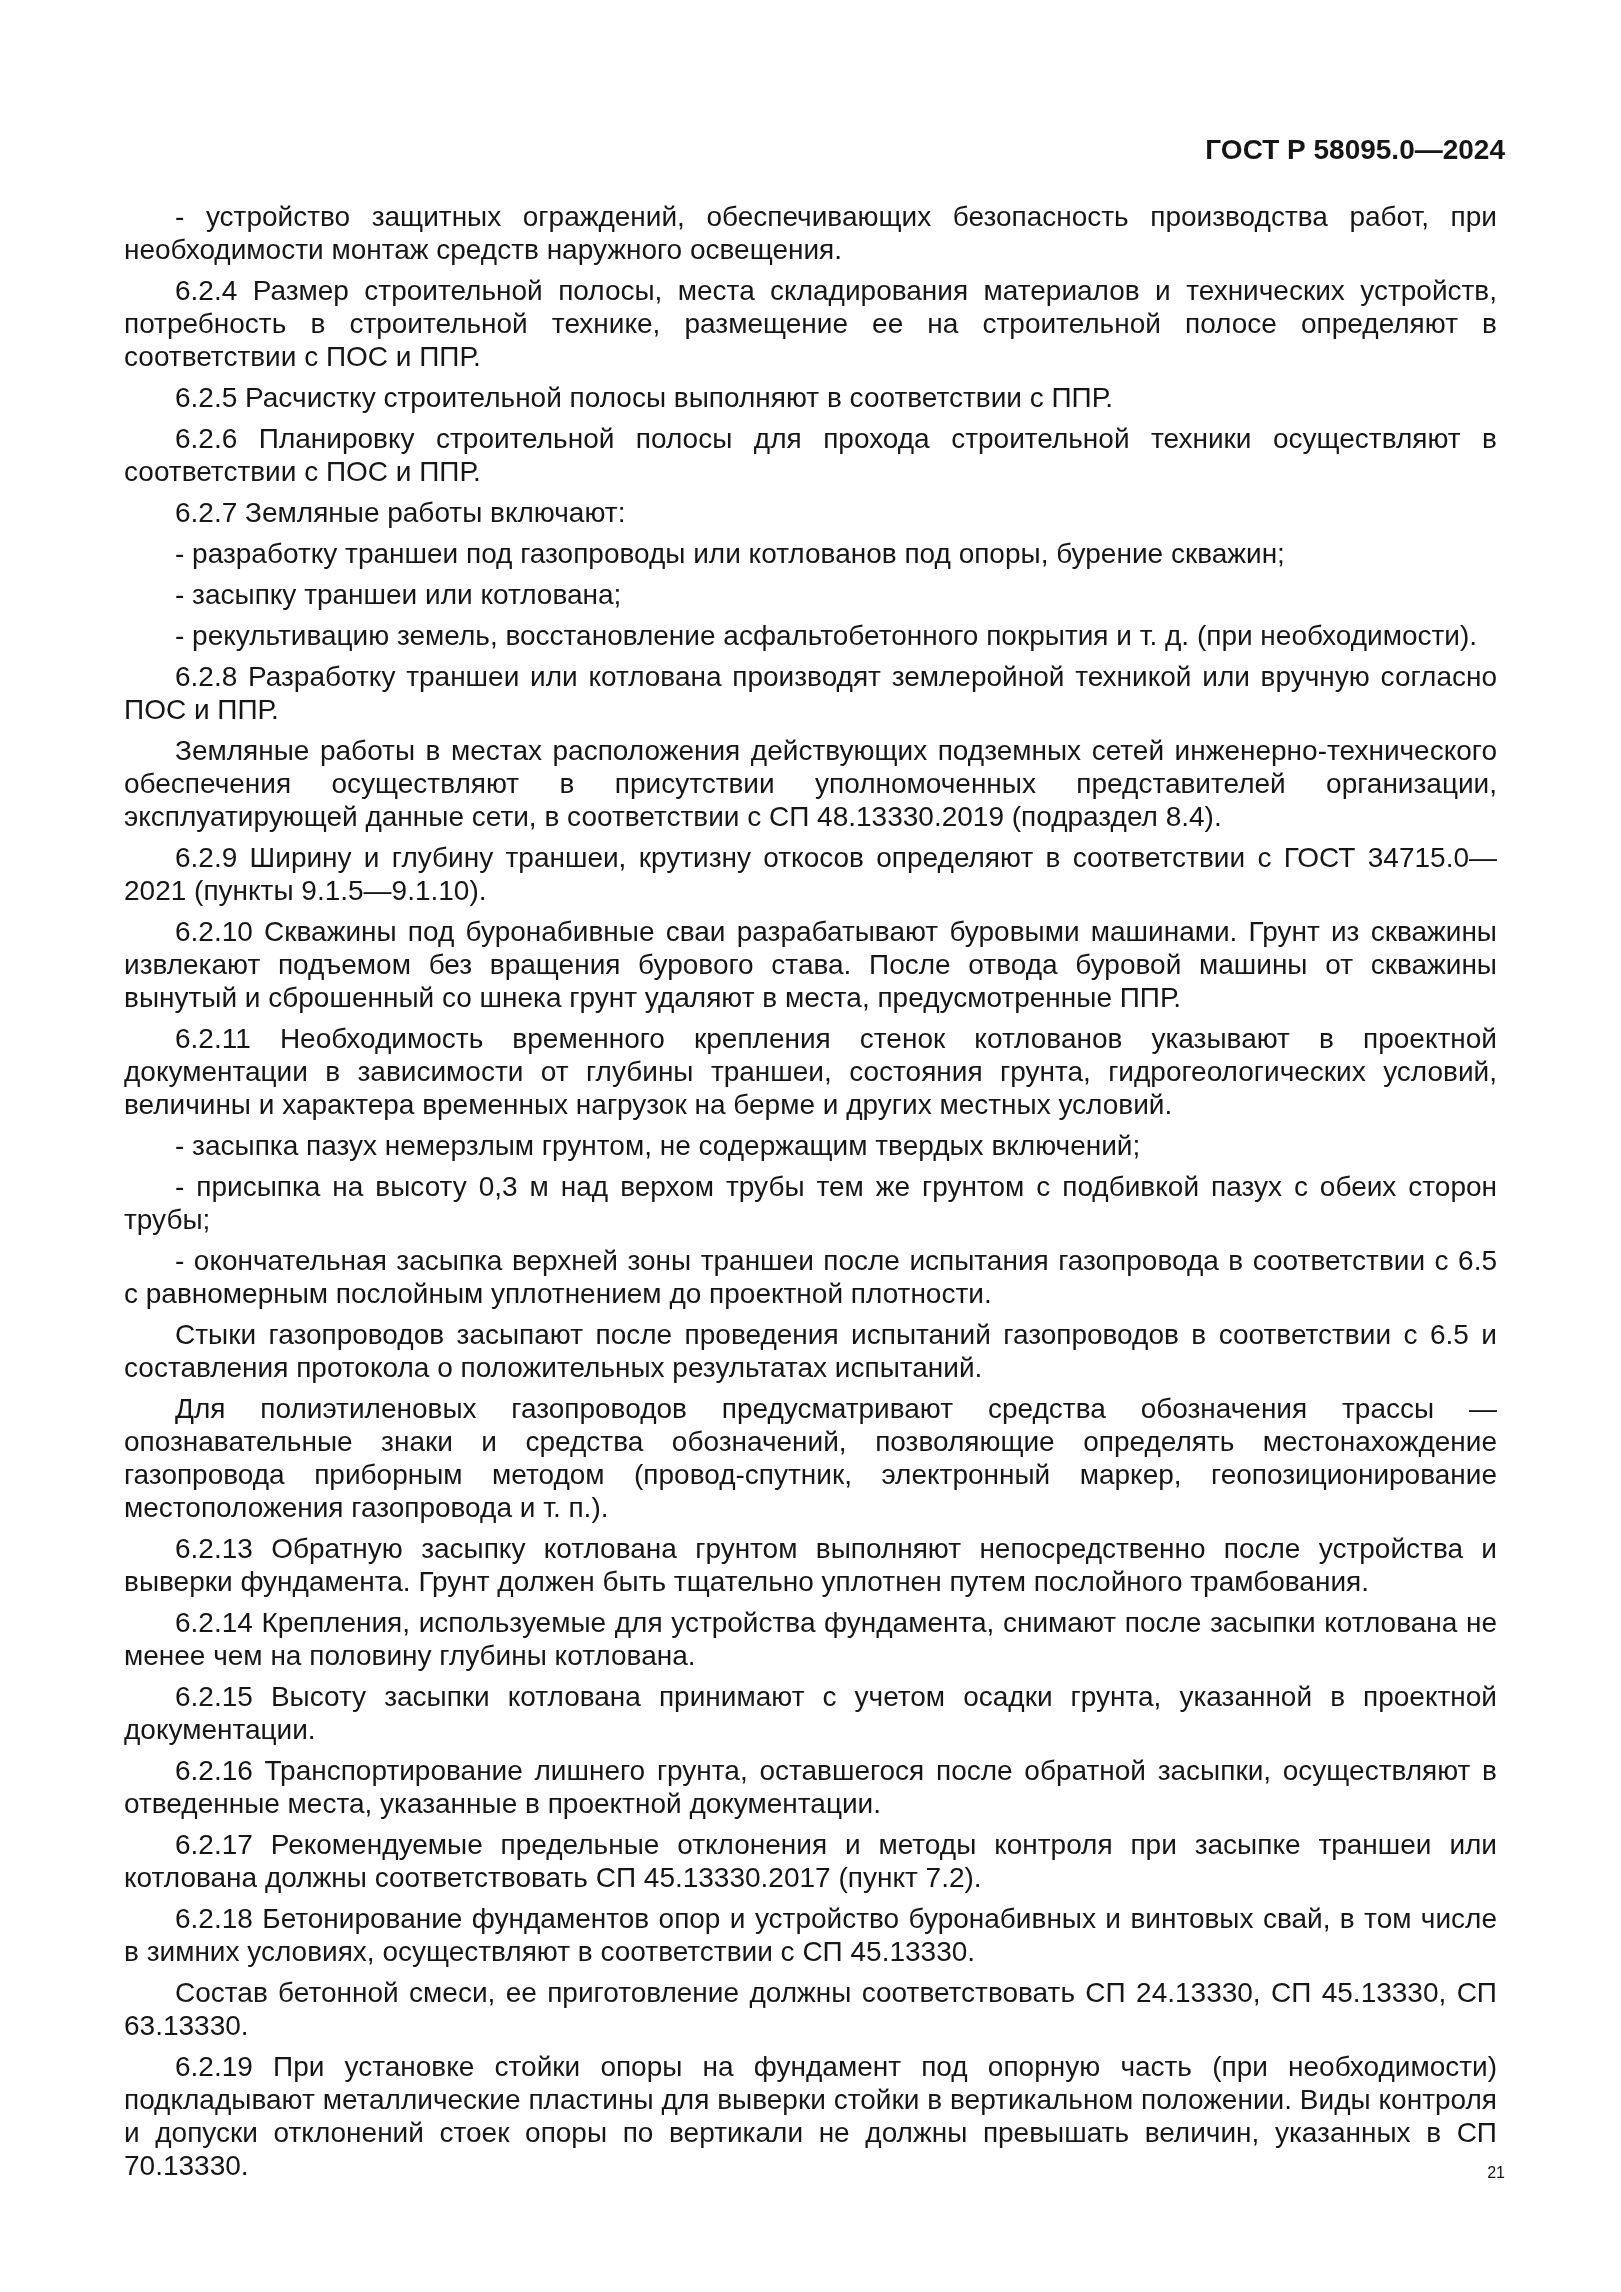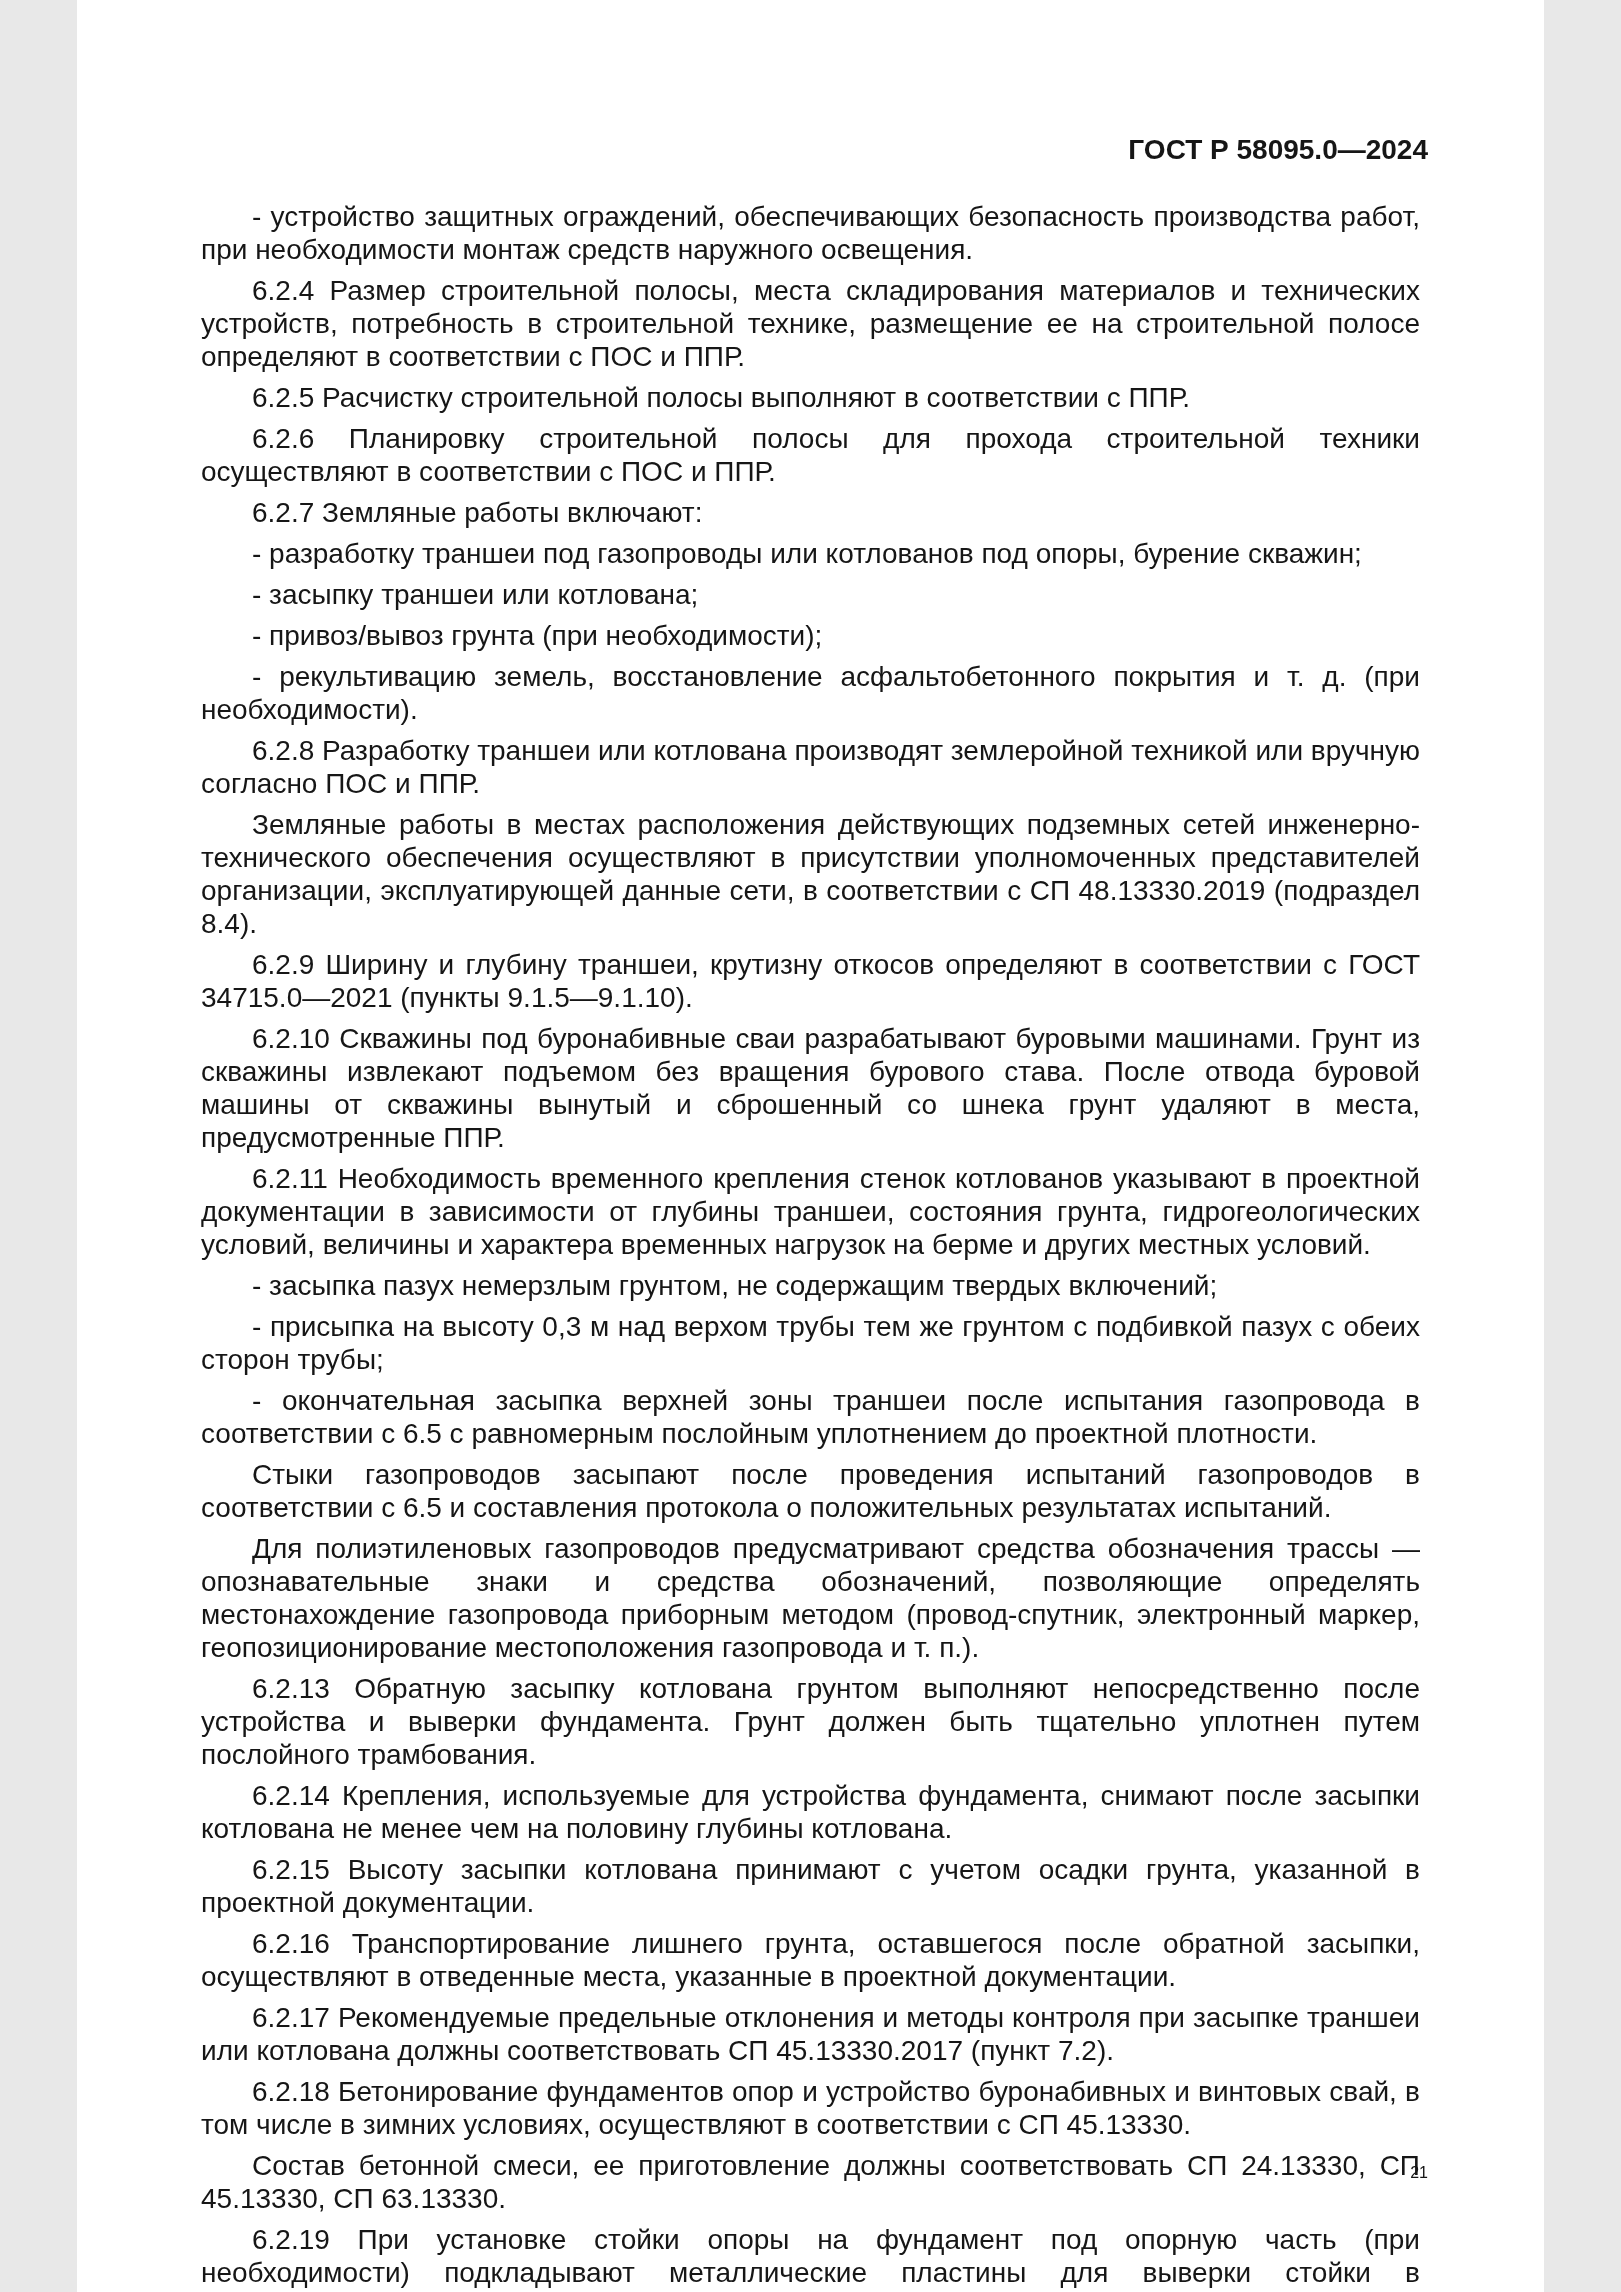--- a/index.html
+++ b/index.html
@@ -2,21 +2,21 @@
 <html lang="ru"><head>
 <meta charset="utf-8">
 <style>
   html, body {
     margin: 0;
     padding: 0;
     background: #e8e8e8;
   }
   .page {
     position: relative;
-    width: 1467px;
+    width: 1621px;
     height: 2293px;
     margin: 0 auto;
     background: #ffffff;
     font-family: "Liberation Sans", sans-serif;
     color: #161616;
     overflow: hidden;
   }
   .page-header {
     position: absolute;
     top: 133px;
@@ -63,21 +63,20 @@
   </div>
 
   <div class="doc-body" id="doc-body">
       <p class="para">- устройство защитных ограждений, обеспечивающих безопасность производства работ, при необходимости монтаж средств наружного освещения.</p>
       <p class="para">6.2.4 Размер строительной полосы, места складирования материалов и технических устройств, потребность в строительной технике, размещение ее на строительной полосе определяют в соответствии с ПОС и ППР.</p>
       <p class="para">6.2.5 Расчистку строительной полосы выполняют в соответствии с ППР.</p>
       <p class="para">6.2.6 Планировку строительной полосы для прохода строительной техники осуществляют в соответствии с ПОС и ППР.</p>
       <p class="para">6.2.7 Земляные работы включают:</p>
       <p class="para">- разработку траншеи под газопроводы или котлованов под опоры, бурение скважин;</p>
       <p class="para">- засыпку траншеи или котлована;</p>
-      <p class="para">- привоз/вывоз грунта (при необходимости);</p>
       <p class="para">- рекультивацию земель, восстановление асфальтобетонного покрытия и т. д. (при необходимости).</p>
       <p class="para">6.2.8 Разработку траншеи или котлована производят землеройной техникой или вручную согласно ПОС и ППР.</p>
       <p class="para">Земляные работы в местах расположения действующих подземных сетей инженерно-технического обеспечения осуществляют в присутствии уполномоченных представителей организации, эксплуатирующей данные сети, в соответствии с СП 48.13330.2019 (подраздел 8.4).</p>
       <p class="para">6.2.9 Ширину и глубину траншеи, крутизну откосов определяют в соответствии с ГОСТ 34715.0—2021 (пункты 9.1.5—9.1.10).</p>
       <p class="para">6.2.10 Скважины под буронабивные сваи разрабатывают буровыми машинами. Грунт из скважины извлекают подъемом без вращения бурового става. После отвода буровой машины от скважины вынутый и сброшенный со шнека грунт удаляют в места, предусмотренные ППР.</p>
       <p class="para">6.2.11 Необходимость временного крепления стенок котлованов указывают в проектной документации в зависимости от глубины траншеи, состояния грунта, гидрогеологических условий, величины и характера временных нагрузок на берме и других местных условий.</p>
       <p class="para">- засыпка пазух немерзлым грунтом, не содержащим твердых включений;</p>
       <p class="para">- присыпка на высоту 0,3 м над верхом трубы тем же грунтом с подбивкой пазух с обеих сторон трубы;</p>
       <p class="para">- окончательная засыпка верхней зоны траншеи после испытания газопровода в соответствии с 6.5 с равномерным послойным уплотнением до проектной плотности.</p>
       <p class="para">Стыки газопроводов засыпают после проведения испытаний газопроводов в соответствии с 6.5 и составления протокола о положительных результатах испытаний.</p>

